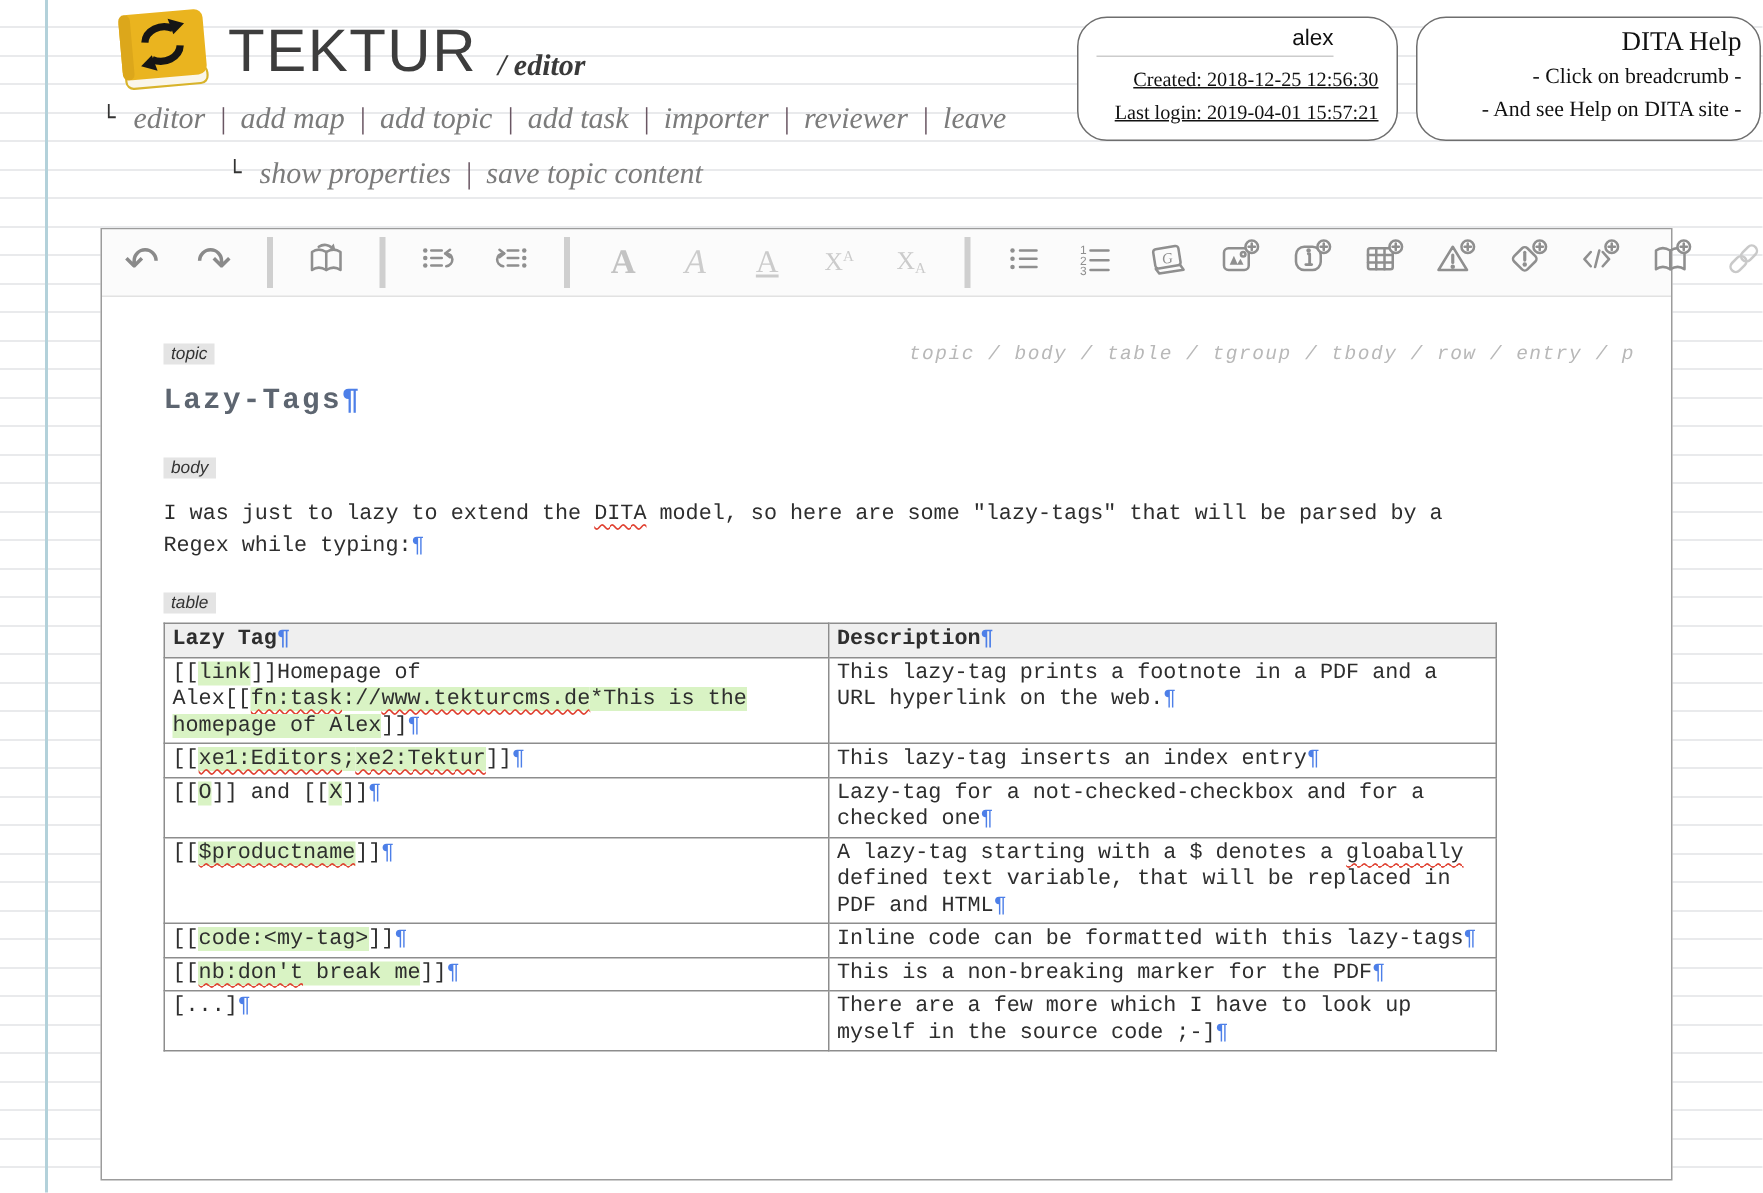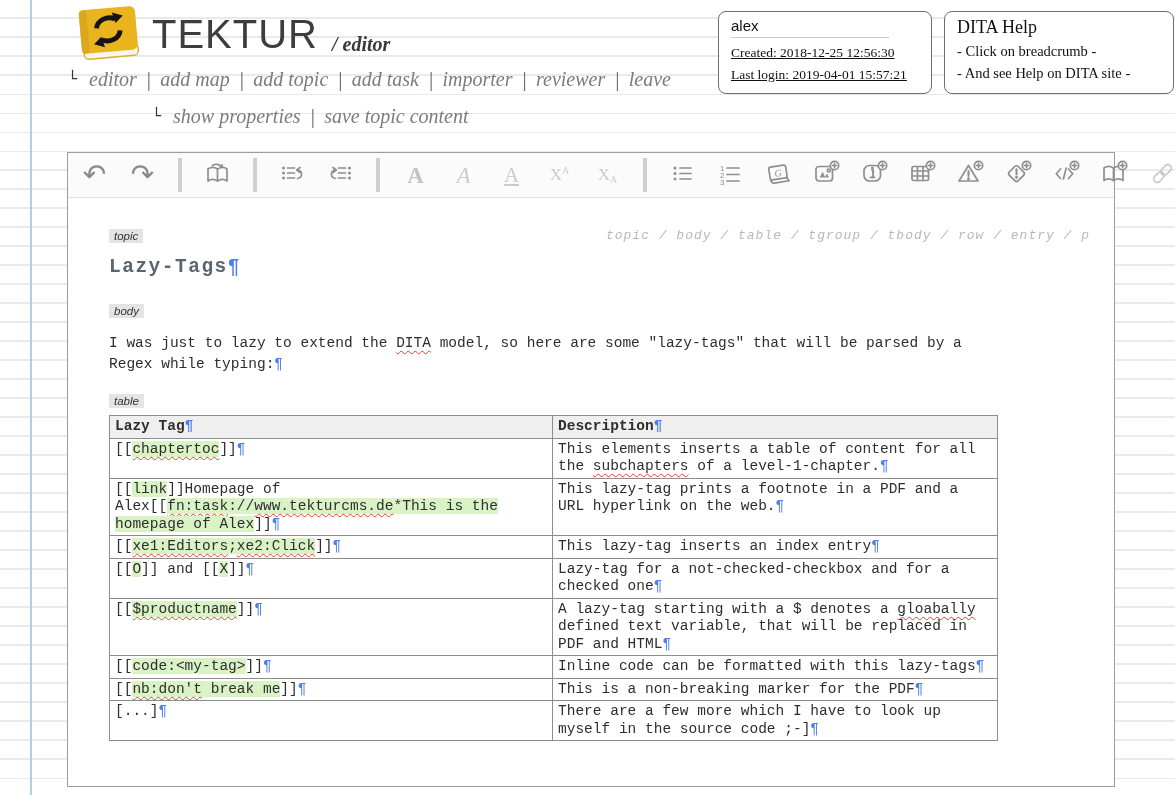--- a/index.html
+++ b/index.html
@@ -13,21 +13,21 @@
   
   .brand-logo{position:absolute;left:70px;top:5px;width:80px;height:64px;}
   .brand-title{position:absolute;left:152px;top:12px;font:400 40px "Liberation Sans",sans-serif;color:#3d3d3d;letter-spacing:1px;}
   .brand-sub{position:absolute;left:320px;top:33px;font:italic 700 20px "Liberation Serif",serif;color:#3a3a3a;margin-left:12px;}
   .nav{position:absolute;font:italic 20px "Liberation Serif",serif;color:#7b7b7b;white-space:nowrap;}
   .nav1{left:68px;top:68px;}
   .nav2{left:152px;top:105px;}
   .corner{font:15px "DejaVu Sans Mono",monospace;font-style:normal;color:#333;margin-right:10px;vertical-align:2px;}
   .navitem{color:#7b7b7b;text-decoration:none;margin:0 2px;cursor:pointer;}
   .navsep{color:#6a5663;margin:0 7px;}
-  .infobox{position:absolute;background:#fff;border:1.5px solid #6e6e6e;border-radius:8px;box-sizing:border-box;padding:5px 12px;}
+  .infobox{position:absolute;background:#fff;border:1.5px solid #6e6e6e;border-radius:20px;box-sizing:border-box;padding:5px 12px;text-align:right;}
   .user-box{left:718px;top:11px;width:214px;height:83px;}
   .user-name{font:15px "Liberation Sans",sans-serif;color:#111;border-bottom:1px solid #ccc;padding-bottom:3px;margin-bottom:4px;width:158px;}
   .user-meta{font:13.5px "Liberation Serif",serif;color:#111;line-height:1.6;text-decoration:underline;}
   .help-box{left:944px;top:11px;width:230px;height:83px;}
   .help-title{font:18px "Liberation Serif",serif;color:#111;margin-bottom:3px;}
   .help-line{font:14.5px "Liberation Serif",serif;color:#111;line-height:1.5;}
   
   .editor{position:absolute;left:67px;top:152px;width:1048px;height:635px;background:#fff;border:1px solid #9c9c9c;box-sizing:border-box;}
   .toolbar{height:44px;background:#fbfbfb;border-bottom:1px solid #e2e2e2;display:flex;align-items:center;padding:0 12px;gap:19px;}
   .tb-btn{width:29px;height:32px;display:flex;align-items:center;justify-content:center;cursor:pointer;flex:0 0 auto;}
@@ -270,29 +270,25 @@
           <col style="width:445px">
         </colgroup>
       <thead>
         <tr>
           <th><span class="">Lazy Tag</span><span class="pilcrow">¶</span></th>
           <th><span class="">Description</span><span class="pilcrow">¶</span></th>
         </tr>
       </thead>
       <tbody id="lazy-rows">
           <tr>
-            <td><span class="">[[</span><span class="hl sq">chaptertoc</span><span class="">]]</span><span class="pilcrow">¶</span></td>
-            <td><span class="">This elements inserts a table of content for all the </span><span class="sq">subchapters</span><span class=""> of a level-1-chapter.</span><span class="pilcrow">¶</span></td>
-          </tr>
-          <tr>
             <td><span class="">[[</span><span class="hl">link</span><span class="">]]Homepage of Alex[[</span><span class="hl sq">fn:task</span><span class="hl">://</span><span class="hl sq">www.tekturcms.de</span><span class="hl">*This is the homepage of Alex</span><span class="">]]</span><span class="pilcrow">¶</span></td>
             <td><span class="">This lazy-tag prints a footnote in a PDF and a URL hyperlink on the web.</span><span class="pilcrow">¶</span></td>
           </tr>
           <tr>
-            <td><span class="">[[</span><span class="hl sq">xe1:Editors</span><span class="hl">;</span><span class="hl sq">xe2:Click</span><span class="">]]</span><span class="pilcrow">¶</span></td>
+            <td><span class="">[[</span><span class="hl sq">xe1:Editors</span><span class="hl">;</span><span class="hl sq">xe2:Tektur</span><span class="">]]</span><span class="pilcrow">¶</span></td>
             <td><span class="">This lazy-tag inserts an index entry</span><span class="pilcrow">¶</span></td>
           </tr>
           <tr>
             <td><span class="">[[</span><span class="hl">O</span><span class="">]] and [[</span><span class="hl">X</span><span class="">]]</span><span class="pilcrow">¶</span></td>
             <td><span class="">Lazy-tag for a not-checked-checkbox and for a checked one</span><span class="pilcrow">¶</span></td>
           </tr>
           <tr>
             <td><span class="">[[</span><span class="hl sq">$productname</span><span class="">]]</span><span class="pilcrow">¶</span></td>
             <td><span class="">A lazy-tag starting with a $ denotes a </span><span class="sq">gloabally</span><span class=""> defined text variable, that will be replaced in PDF and HTML</span><span class="pilcrow">¶</span></td>
           </tr>

